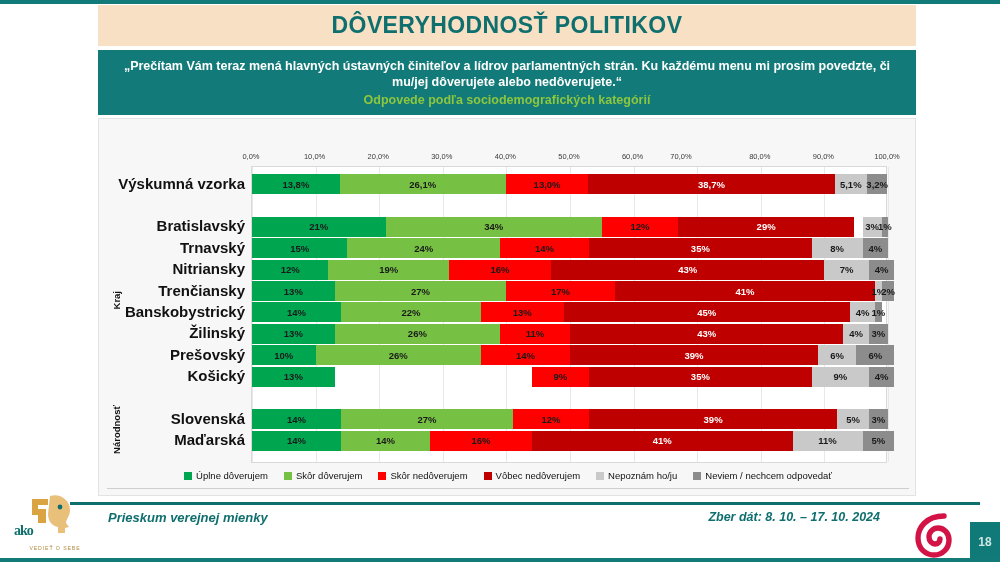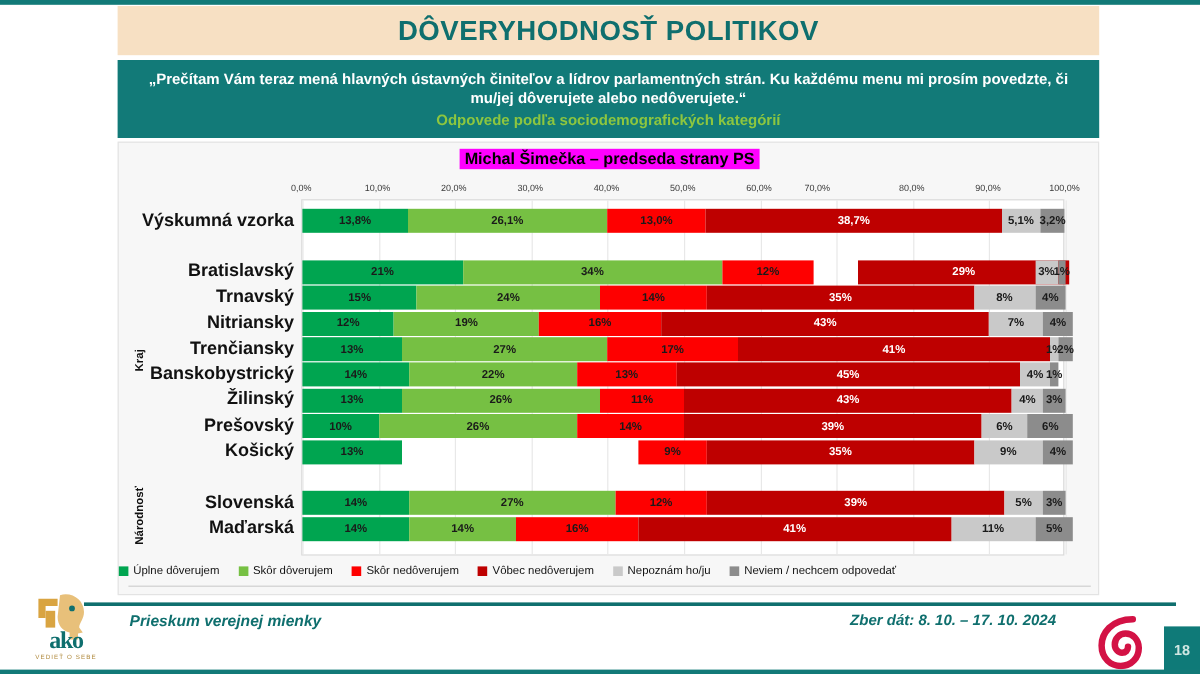--- a/index.html
+++ b/index.html
@@ -92,21 +92,21 @@
     font-size:9.5px;font-weight:bold;color:#111;
   }
   .grouplab span{
     writing-mode:vertical-rl;transform:rotate(180deg);
     letter-spacing:0px;text-align:center;line-height:1.05;
   }
 
   
   .legend{
     position:absolute;left:0;bottom:14px;width:818px;
-    display:flex;align-items:center;gap:16px;
+    display:flex;align-items:center;justify-content:center;gap:16px;
   }
   .lg{display:flex;align-items:center;gap:4px;font-size:9.5px;color:#111;white-space:nowrap;}
   .sw{width:8px;height:8px;display:inline-block;}
   .legend-rule{
     position:absolute;left:8px;bottom:6px;width:802px;height:1px;background:#cfcfcf;
   }
 
   
   .foot-rule{position:absolute;left:70px;top:502px;width:910px;height:3px;background:#0f6f6e;}
   .foot-text{
@@ -120,22 +120,22 @@
   .pagebadge{
     position:absolute;right:0;top:522px;width:30px;height:40px;background:#0f7a78;
     display:flex;align-items:center;justify-content:center;
     color:#cfe6e2;font-size:12px;font-weight:bold;
   }
   .bottom-rule{position:absolute;left:0;bottom:0;width:1000px;height:4px;background:#127a78;}
 
   
   .ako-logo{position:absolute;left:14px;top:493px;width:82px;height:64px;}
   .ako-word{
-    position:absolute;left:14px;top:523px;width:82px;text-align:center;
-    font-size:20px;font-weight:bold;color:#0f6f6e;letter-spacing:-1px;
+    position:absolute;left:14px;top:523px;width:82px;
+    font-size:14px;font-weight:bold;color:#0f6f6e;letter-spacing:-1px;
     font-family:"Liberation Serif", serif;
   }
   .ako-tag{
     position:absolute;left:14px;top:545px;width:82px;text-align:center;
     font-size:5.2px;color:#b08a3e;letter-spacing:.9px;
   }
   .spiral{position:absolute;right:42px;top:512px;width:44px;height:46px;}
 </style>
 </head>
 <body>
@@ -148,23 +148,20 @@
     <div class="t">DÔVERYHODNOSŤ POLITIKOV</div>
   </div>
 
   <div class="q-band">
     <div class="q1">„Prečítam Vám teraz mená hlavných ústavných činiteľov a lídrov parlamentných strán. Ku každému menu mi prosím povedzte, či mu/jej dôverujete alebo nedôverujete.“</div>
     <div class="q2">Odpovede podľa sociodemografických kategórií</div>
   </div>
 
   <div class="chart-panel">
 
-    <div class="chart-title-wrap">
-      <span class="chart-title">Michal Šimečka – predseda strany PS</span>
-    </div>
 
     <div class="axis" id="axis">
         <div class="tk" style="left: 0px;">0,0%</div>
         <div class="tk" style="left: 63.6px;">10,0%</div>
         <div class="tk" style="left: 127.2px;">20,0%</div>
         <div class="tk" style="left: 190.8px;">30,0%</div>
         <div class="tk" style="left: 254.4px;">40,0%</div>
         <div class="tk" style="left: 318px;">50,0%</div>
         <div class="tk" style="left: 381.6px;">60,0%</div>
         <div class="tk" style="left: 430px;">70,0%</div>
@@ -211,21 +208,21 @@
             <div class="seg c1" style="left: 87.768px; width: 165.996px;">26,1%</div>
             <div class="seg c2" style="left: 253.764px; width: 82.68px;">13,0%</div>
             <div class="seg c3" style="left: 336.444px; width: 246.132px;">38,7%</div>
             <div class="seg c4" style="left: 582.576px; width: 32.436px;">5,1%</div>
             <div class="seg c5" style="left: 615.012px; width: 20.352px;">3,2%</div>
           </div>
           <div class="row" style="top: 49.8px;">
             <div class="seg c0" style="left: 0px; width: 133.56px;">21%</div>
             <div class="seg c1" style="left: 133.56px; width: 216.24px;">34%</div>
             <div class="seg c2" style="left: 349.8px; width: 76.32px;">12%</div>
-            <div class="seg c3" style="left: 426.12px; width: 176px; margin-left: 37px;">29%</div>
+            <div class="seg c3" style="left: 426.12px; width: 176px;">29%</div>
             <div class="seg c4" style="left: 610.56px; width: 19.08px;">3%</div>
             <div class="seg c5" style="left: 629.64px; width: 6.36px;">1%</div>
           </div>
           <div class="row" style="top: 71.2px;">
             <div class="seg c0" style="left: 0px; width: 95.4px;">15%</div>
             <div class="seg c1" style="left: 95.4px; width: 152.64px;">24%</div>
             <div class="seg c2" style="left: 248.04px; width: 89.04px;">14%</div>
             <div class="seg c3" style="left: 337.08px; width: 222.6px;">35%</div>
             <div class="seg c4" style="left: 559.68px; width: 50.88px;">8%</div>
             <div class="seg c5" style="left: 610.56px; width: 25.44px;">4%</div>

